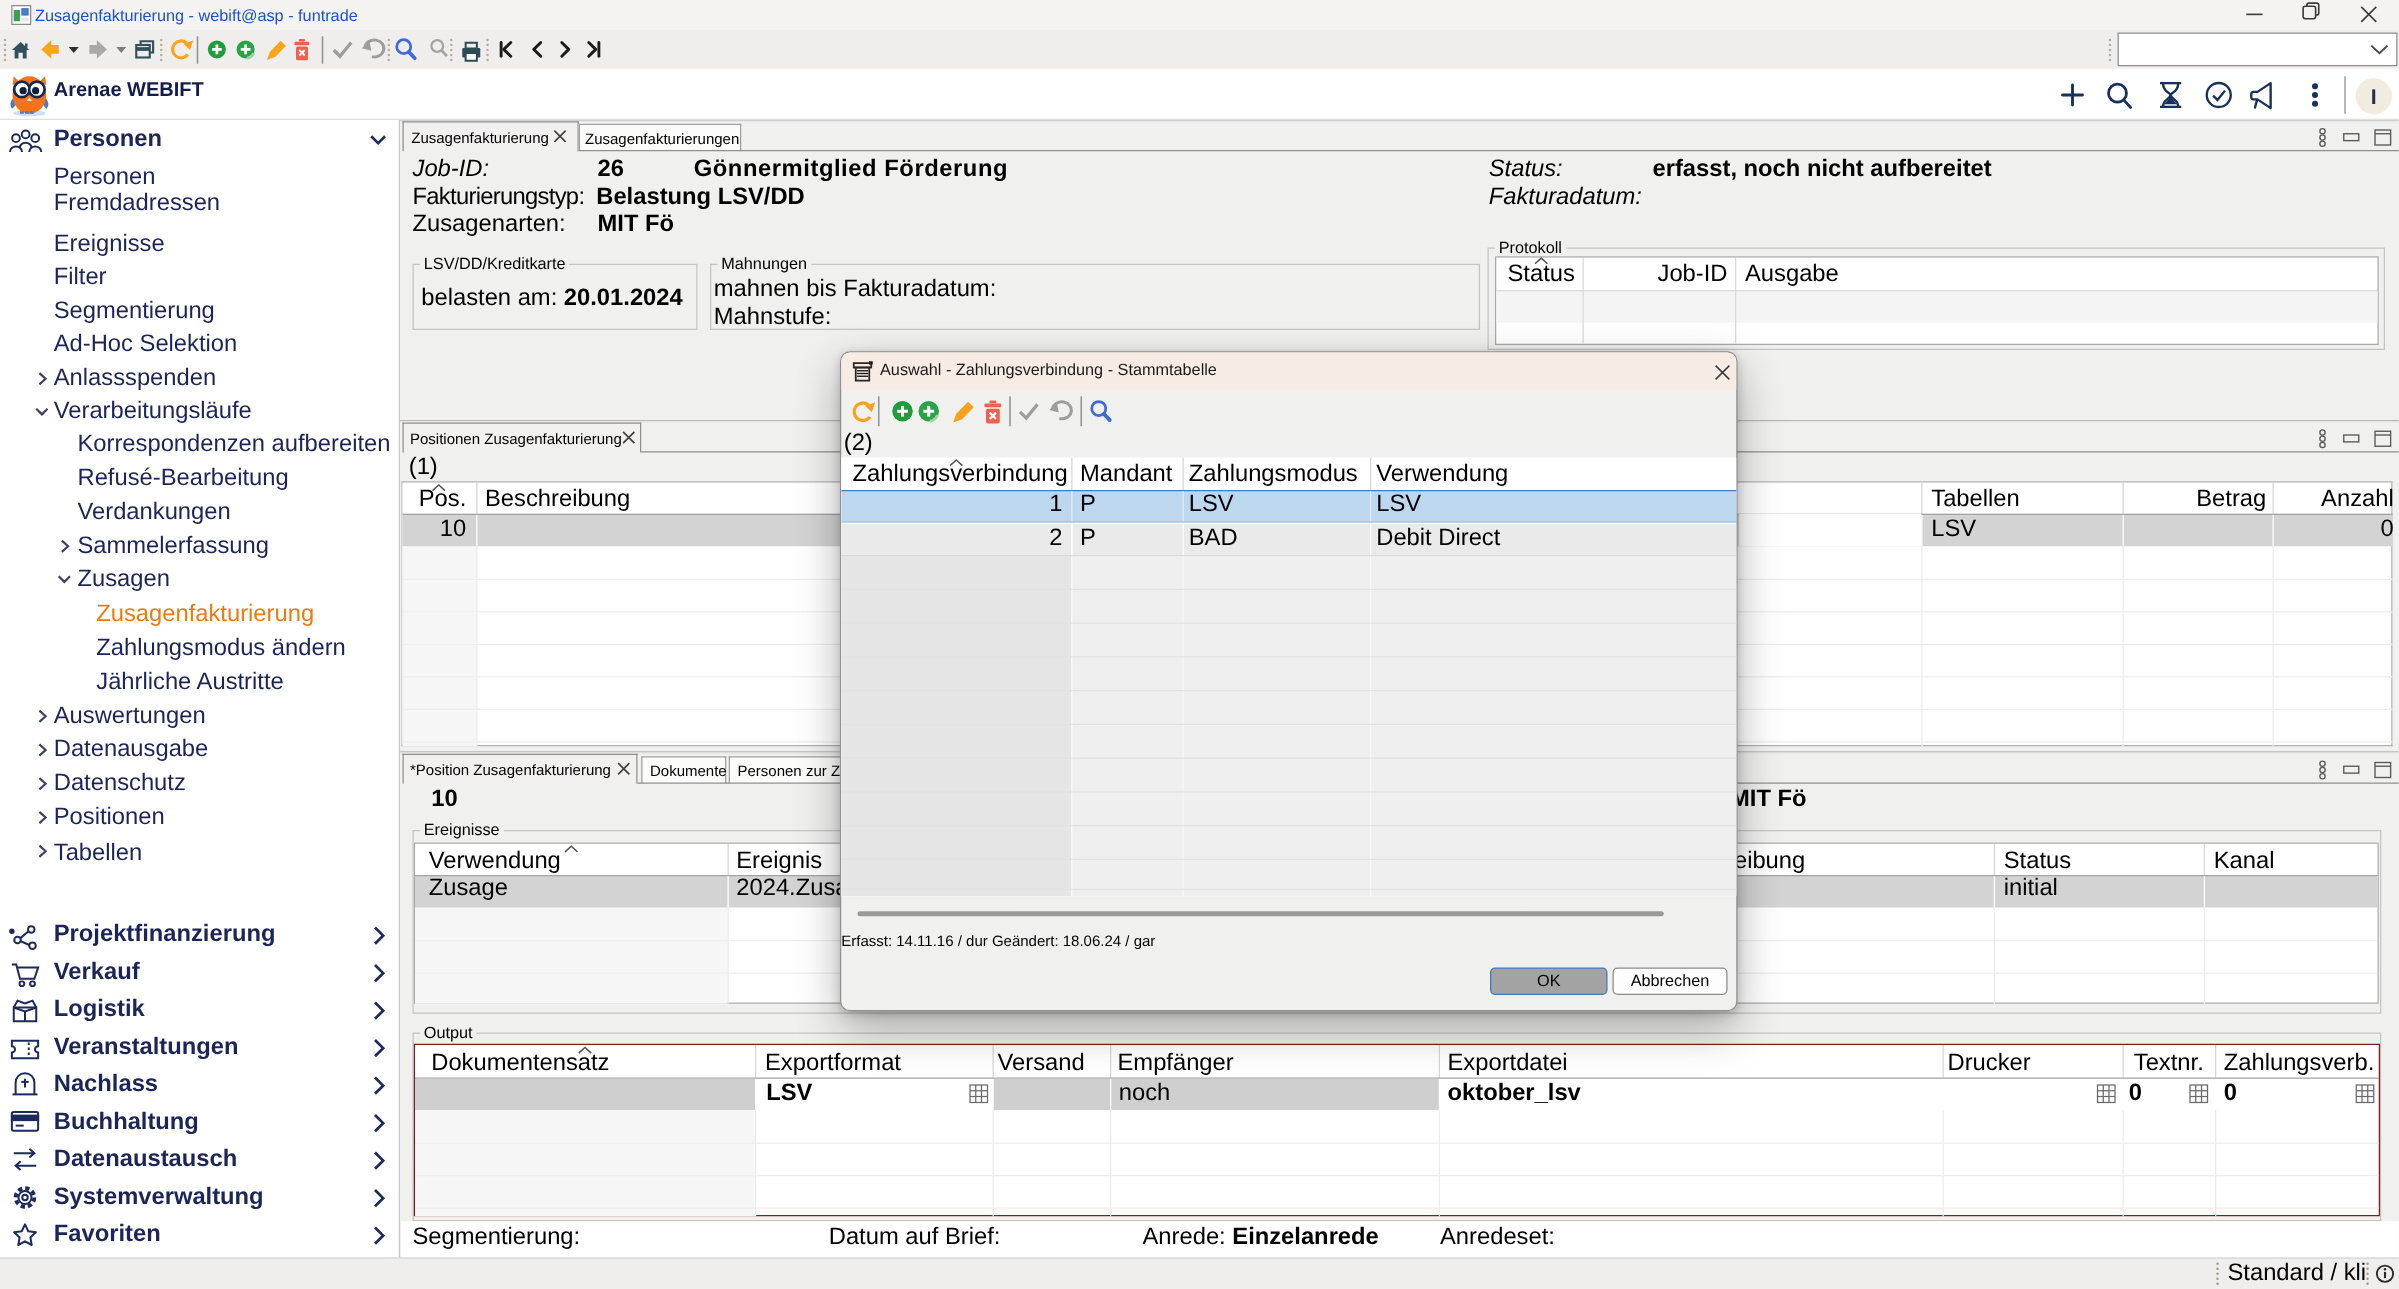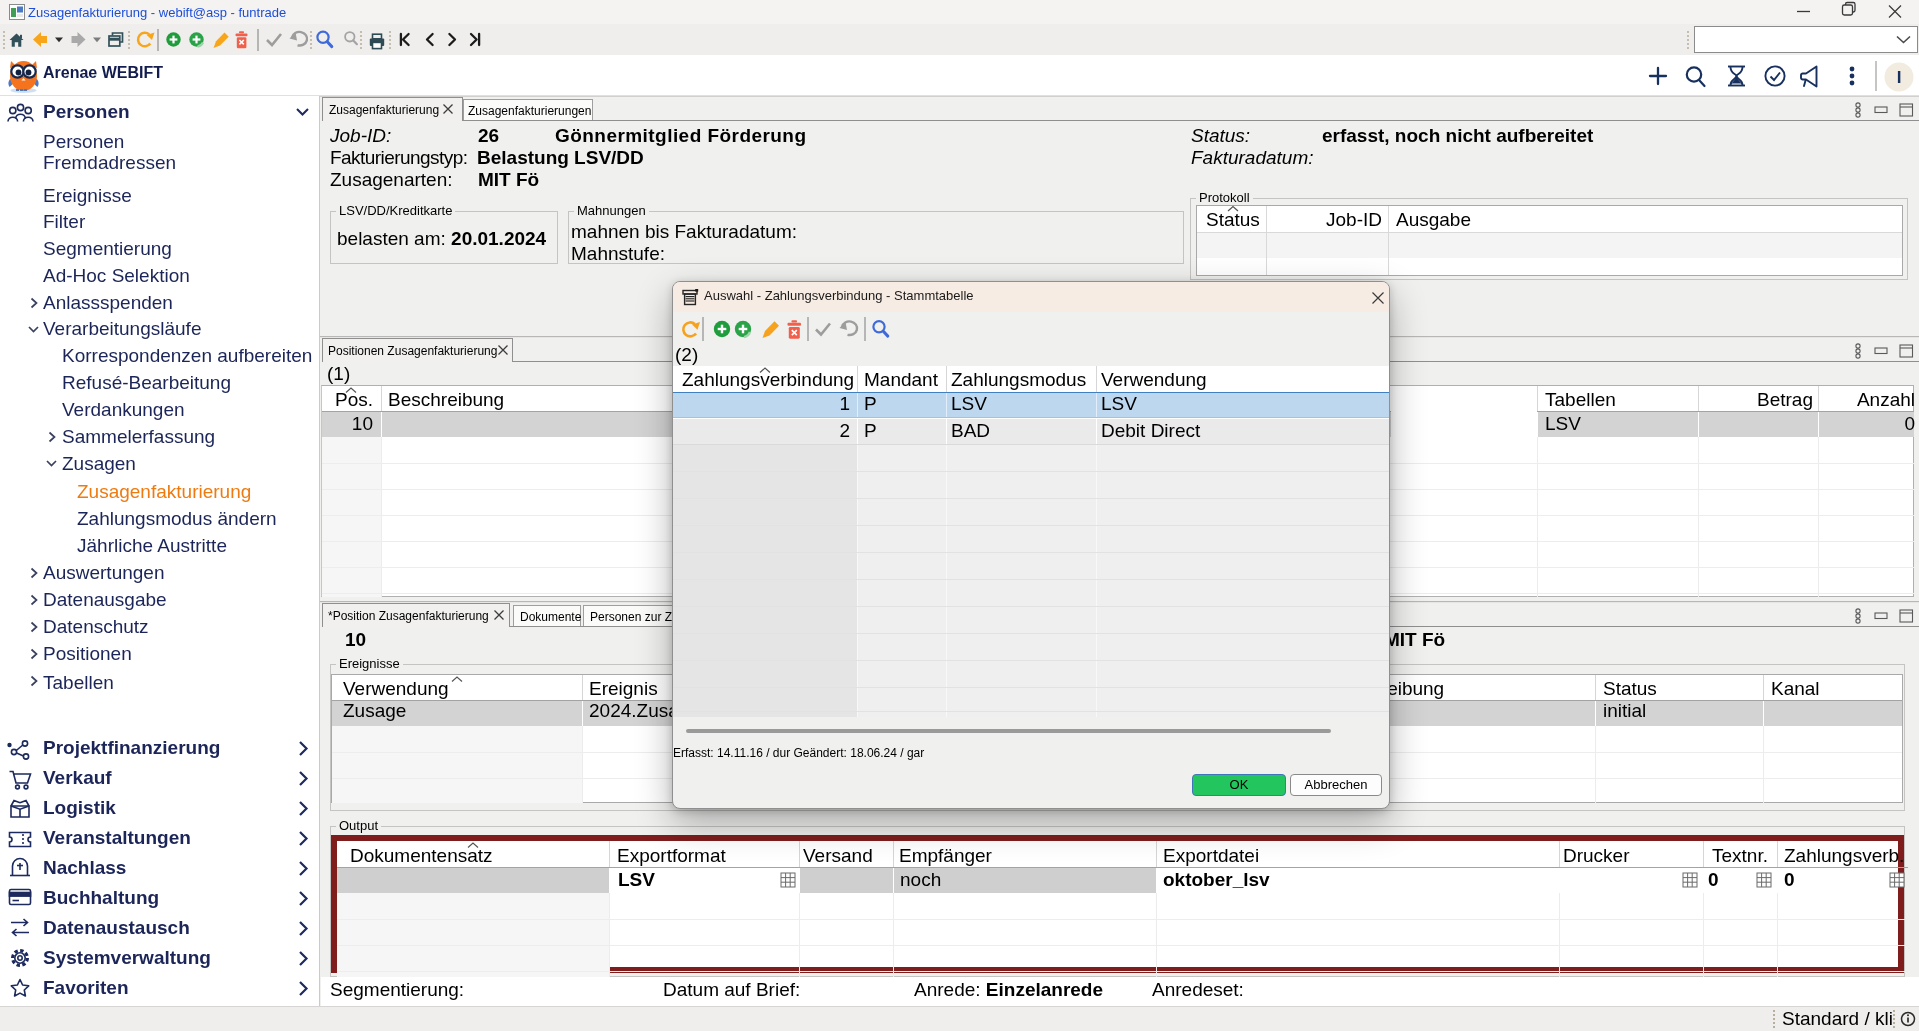--- a/index.html
+++ b/index.html
@@ -464,21 +464,21 @@
     <div class="a t19" style="left:11px;top:-1px">Zusage</div>
     <div class="a t19" style="left:257px;top:-1px">2024.Zusagen</div>
     <div class="a t19" style="left:1271px;top:-1px">initial</div>
   </div>
   <div class="a hline" style="left:0;top:77px;width:1570px;background:#ededed"></div>
   <div class="a hline" style="left:0;top:103px;width:1570px;background:#ededed"></div>
 </div>
 
 <div class="a" style="left:330px;top:826px;width:1575px;height:151px;border:1px solid #c6c4c2"></div>
 <div class="a t13" style="left:336px;top:818px;background:#f0f0ef;padding:0 3px">Output</div>
-<div class="a" style="left:331px;top:835px;width:1573px;height:138px;background:#fff;border:6px solid #7f1d1d">
+<div class="a" style="left:331px;top:835px;width:1573px;height:138px;background:#fff;border:1px solid #7f1d1d">
   <div class="a" style="left:0;top:52px;width:272px;height:85px;background:#f6f6f6"></div>
   <div class="a vline" style="left:272px;top:0;height:26px;background:#d6d6d6"></div>
   <div class="a vline" style="left:462px;top:0;height:26px;background:#d6d6d6"></div>
   <div class="a vline" style="left:556px;top:0;height:26px;background:#d6d6d6"></div>
   <div class="a vline" style="left:819px;top:0;height:26px;background:#d6d6d6"></div>
   <div class="a vline" style="left:1222px;top:0;height:26px;background:#d6d6d6"></div>
   <div class="a vline" style="left:1366px;top:0;height:26px;background:#d6d6d6"></div>
   <div class="a vline" style="left:1440px;top:0;height:26px;background:#d6d6d6"></div>
   <div class="a vline" style="left:272px;top:52px;height:85px;background:#ececec"></div>
   <div class="a vline" style="left:462px;top:52px;height:85px;background:#ececec"></div>
@@ -641,21 +641,21 @@
     <div class="a hline" style="left:0;top:213px;width:717px;background:#e2e2e2"></div>
     <div class="a hline" style="left:0;top:240px;width:717px;background:#e2e2e2"></div>
     <div class="a hline" style="left:0;top:267px;width:717px;background:#e2e2e2"></div>
     <div class="a hline" style="left:0;top:294px;width:717px;background:#e2e2e2"></div>
     <div class="a hline" style="left:0;top:321px;width:717px;background:#e2e2e2"></div>
     <div class="a hline" style="left:0;top:345px;width:717px;background:#e2e2e2"></div>
   </div>
 
   <div class="a" style="left:13px;top:447px;width:645px;height:4px;background:#9a9a9a;border-radius:2px"></div>
   <div class="a t12" style="left:0px;top:464px">Erfasst: 14.11.16 / dur Geändert: 18.06.24 / gar</div>
-  <div class="a t13" style="left:519px;top:492px;width:94px;height:22px;background:#22c55e;border:1.5px solid #3f75ba;border-radius:4px;text-align:center;line-height:19px">OK</div>
+  <div class="a t13" style="left:519px;top:492px;width:94px;height:22px;background:#a3a3a3;border:1.5px solid #3f75ba;border-radius:4px;text-align:center;line-height:19px">OK</div>
   <div class="a t13" style="left:617px;top:492px;width:92px;height:22px;background:#fdfdfd;border:1px solid #8a8a8a;border-radius:4px;text-align:center;line-height:20px">Abbrechen</div>
 </div>
 
 <div class="a" style="left:0;top:1006px;width:1919px;height:25px;background:#f0eeec;border-top:1px solid #d7d5d3"></div>
 <div class="a t19" style="left:1782px;top:1008px">Standard / kli</div>
 <svg class="a" style="left:1770px;top:1006px" width="149" height="25" viewBox="0 0 149 25">
   <g fill="#a59a85">
     <circle cx="4" cy="5" r="1"></circle>
       <circle cx="4" cy="9" r="1"></circle>
       <circle cx="4" cy="13" r="1"></circle>

